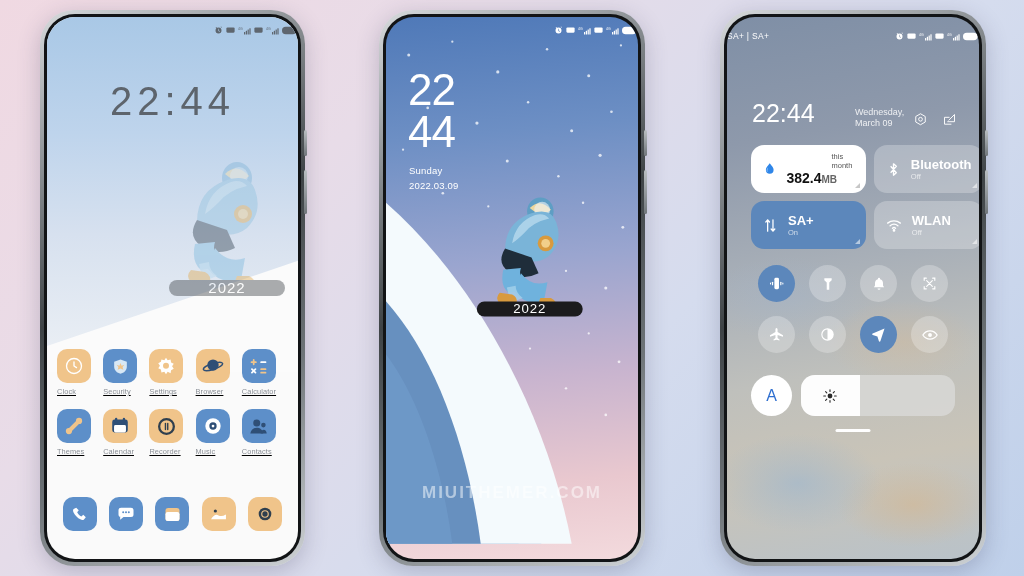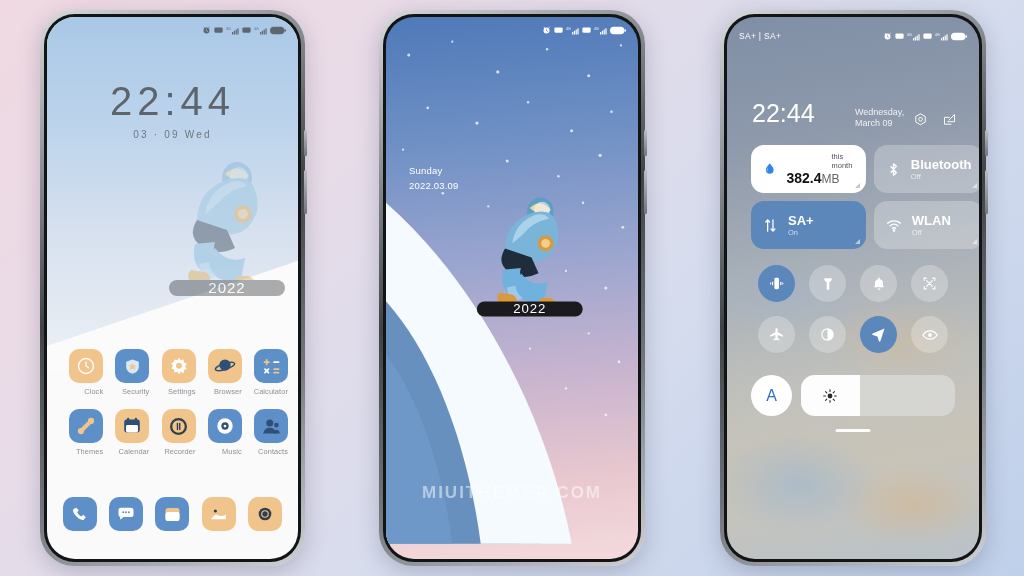--- a/index.html
+++ b/index.html
@@ -20,38 +20,38 @@
 
   .p1{ left:40px; top:10px; width:265px; height:556px; }
   .p2{ left:379px; top:10px; width:266px; height:556px; }
   .p3{ left:720px; top:10px; width:266px; height:556px; }
 
   .sidebtn{position:absolute; right:-2px; width:3px; border-radius:2px;
     background:linear-gradient(180deg,#b9bec1,#70767a);}
 
   
   .statusbar{ position:absolute; top:0; left:0; right:0; height:26px; display:flex;
-    align-items:center; justify-content:flex-end; gap:3px; padding:0 12px; z-index:9; }
+    align-items:center; justify-content:flex-end; gap:3px; padding:0 0; z-index:9; }
   .sb-left{ margin-right:auto; font-size:8.5px; letter-spacing:.3px; }
   .sbi{ display:block; }
 
   
   .p1 .screen{ background:#fafafa; }
   .p1-sky{ position:absolute; top:0; left:0; right:0; height:330px;
     background:linear-gradient(180deg,#a9c8e6 0%, #bed4ec 35%, #d7e1ef 66%, #e9eef4 100%); }
   .p1-slope{ position:absolute; left:0; right:0; top:225px; height:130px; }
   .clock-big{ position:absolute; top:62px; left:0; right:0; text-align:center;
     font-size:40px; color:#5d646c; letter-spacing:5px; font-weight:400; }
   .clock-sub{ position:absolute; top:112px; left:0; right:0; text-align:center;
     font-size:10px; color:#6f767e; letter-spacing:2.2px; }
   .rider1{ position:absolute; left:108px; top:135px; width:136px; height:155px; opacity:.42; }
 
   .appgrid{ position:absolute; left:0; right:0; top:332px; padding:0 10px;
     display:grid; grid-template-columns:repeat(5,1fr); row-gap:13px; }
-  .app{ display:flex; flex-direction:column; align-items:flex-end; gap:4px; }
+  .app{ display:flex; flex-direction:column; align-items:flex-start; gap:4px;text-decoration:underline; }
   .app .ic{ width:34px; height:34px; border-radius:10px; display:flex; align-items:center;
     justify-content:center; }
   .app .lb{ font-size:7.4px; color:#8a8f96; letter-spacing:.1px; }
   .dots{ position:absolute; left:0; right:0; top:480px; display:flex; gap:7px;
     justify-content:center; align-items:center;}
   .dot{ width:3px; height:3px; border-radius:50%; background:#c2c6cb; }
   .dot.on{ background:#70757c; width:4px; height:4px;}
   .dock{ position:absolute; left:0; right:0; bottom:28px; padding:0 10px;
     display:grid; grid-template-columns:repeat(5,1fr); }
   .dock .ic{ width:34px; height:34px; border-radius:10px; margin:0 auto;
@@ -150,21 +150,20 @@
                 <rect x="22.8" y="4.5" width="2.4" height="12.5" rx=".6"></rect>
               </g>
             </svg>
       <svg class="sbi" width="16" height="9" viewBox="0 0 30 16">
               <rect x="0" y="1" width="27" height="14" rx="7" fill="#5e666f"></rect>
               <rect x="27" y="5.5" width="3" height="5" rx="1.5" fill="#5e666f"></rect>
             </svg>
     </div>
 
     <div class="clock-big">22:44</div>
-    <div class="clock-sub">03 · 09   Wed</div>
 
     <svg class="rider1" viewBox="0 0 136 155">
       <g>
         <ellipse cx="82" cy="26" rx="15" ry="16" fill="#7fb4d6"></ellipse>
         <path d="M70 22 q12 -12 24 2 q-10 10 -24 -2z" fill="#f0d9a0"></path>
         <ellipse cx="84" cy="24" rx="9" ry="9" fill="#eef4f8" opacity=".55"></ellipse>
         <path d="M42 70 q0 -32 30 -42 q22 -7 28 10 q8 22 -8 38 q-20 16 -50 -6z" fill="#8fc0dd"></path>
         <path d="M50 62 q4 -24 26 -32 q10 -3 16 4 q-18 4 -28 16 q-8 8 -14 12z" fill="#c8e2f0" opacity=".7"></path>
         <circle cx="88" cy="62" r="9" fill="#e0a94e"></circle>
               <circle cx="88" cy="62" r="5" fill="#f2cf8a"></circle>
@@ -412,20 +411,24 @@
                 <rect x="19.2" y="7" width="2.4" height="10" rx=".6"></rect>
                 <rect x="22.8" y="4.5" width="2.4" height="12.5" rx=".6"></rect>
               </g>
             </svg>
       <svg class="sbi" width="16" height="9" viewBox="0 0 30 16">
               <rect x="0" y="1" width="27" height="14" rx="7" fill="#fff"></rect>
               <rect x="27" y="5.5" width="3" height="5" rx="1.5" fill="#fff"></rect>
             </svg>
     </div>
 
+    <div class="lk-time">
+      <div>22</div>
+      <div>44</div>
+    </div>
     <div class="lk-day">Sunday</div>
     <div class="lk-date">2022.03.09</div>
 
     <svg class="rider2" viewBox="0 0 136 155">
       <g>
         <ellipse cx="82" cy="26" rx="15" ry="16" fill="#5e9ec4"></ellipse>
         <path d="M70 22 q12 -12 24 2 q-10 10 -24 -2z" fill="#edd79e"></path>
         <ellipse cx="84" cy="24" rx="9" ry="9" fill="#eef4f8" opacity=".6"></ellipse>
         <path d="M42 70 q0 -32 30 -42 q22 -7 28 10 q8 22 -8 38 q-20 16 -50 -6z" fill="#7ab4d8"></path>
         <path d="M50 62 q4 -24 26 -32 q10 -3 16 4 q-18 4 -28 16 q-8 8 -14 12z" fill="#bcdcef" opacity=".75"></path>
@@ -504,21 +507,21 @@
     </div>
 
     <div class="tiles">
       <div class="tile white">
         <svg width="18" height="18" viewBox="0 0 24 24">
                 <path d="M12 3.2c3.4 4.2 6 7.2 6 10.1a6 6 0 11-12 0c0-2.9 2.6-5.9 6-10.1z" fill="#2f86e8"></path>
                 <path d="M9.4 9.5c-1.4 1.8-2.2 3.1-2.2 4.4a4.6 4.6 0 001.4 3.3c-.6-2.8.1-5.4.8-7.7z" fill="#9fd0ff"></path>
               </svg>
         <div class="tl-txt">
           <div class="t0">this month</div>
-          <div class="t1"><span>382.4</span><span style="font-size:12px;color:#666;font-weight:400">MB</span></div>
+          <div class="t1"><span>382.4</span><span style="font-size:10px;color:#666;font-weight:700">MB</span></div>
         </div>
         <span class="corner"></span>
       </div>
 
       <div class="tile">
         <svg width="17" height="17" viewBox="0 0 24 24" fill="none" stroke="#fff" stroke-width="1.9" stroke-linejoin="round">
                 <path d="M8 7.5L16 16.5 12 20V4l4 3.5L8 16.5"></path>
               </svg>
         <div class="tl-txt">
           <div class="t1">Bluetooth</div>

